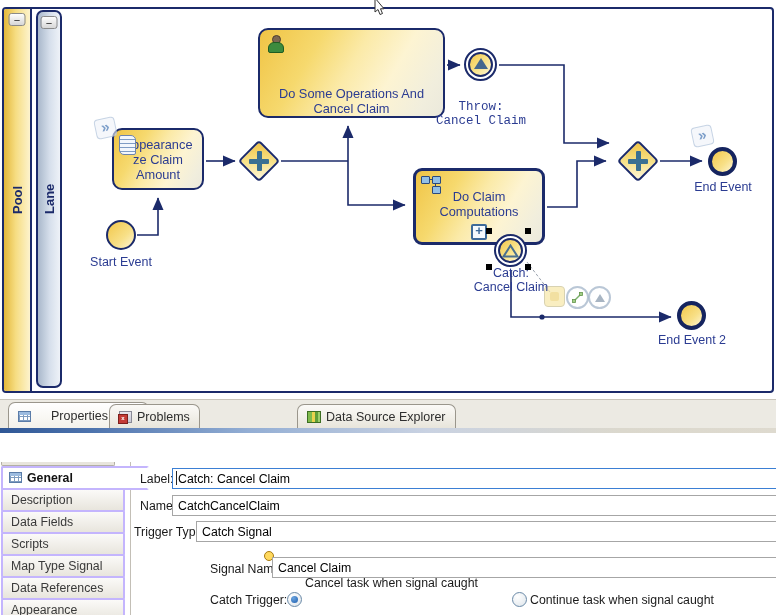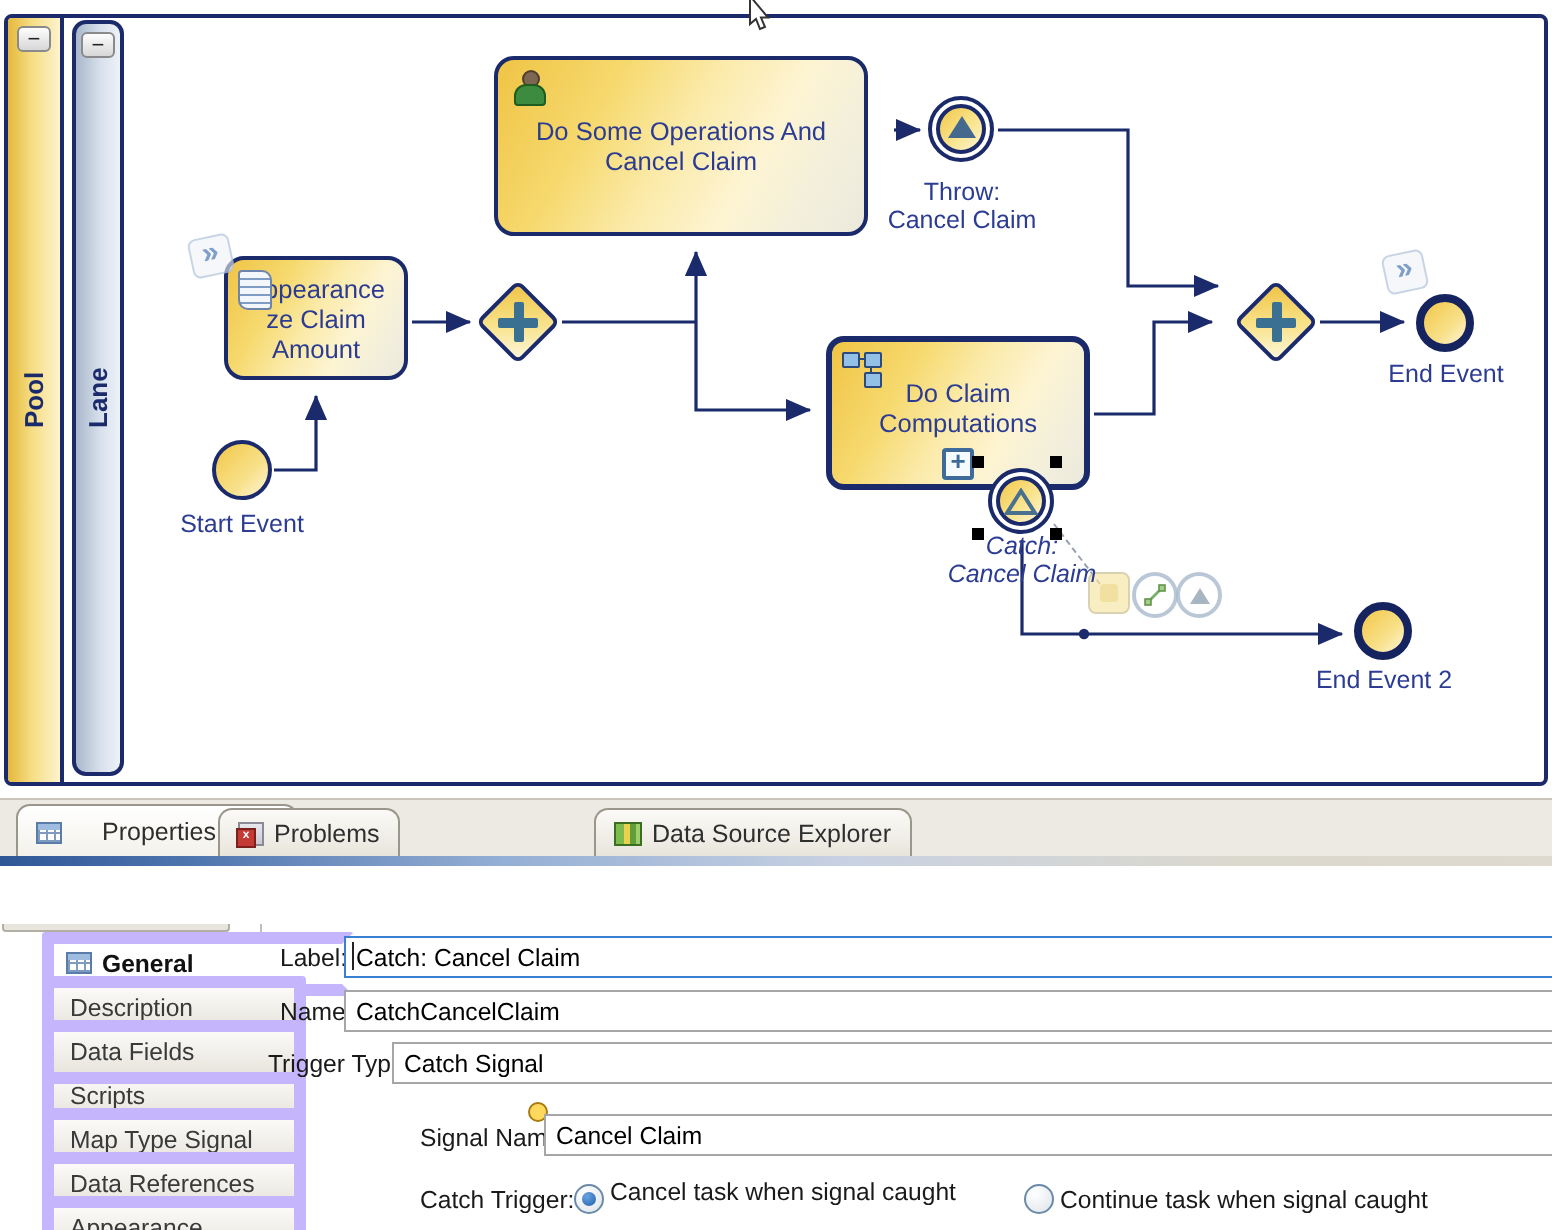--- a/index.html
+++ b/index.html
@@ -81,23 +81,23 @@
       background:linear-gradient(90deg,#7fba4c 0 4px,#e8d24e 4px 7px,#5f9e38 7px 10px,#9ccf6b 10px 14px);}
   #blueband{position:absolute;left:0;top:428px;width:776px;height:5px;
       background:linear-gradient(90deg,#2f5796 0,#4e74ae 12%,#93aed4 32%,#c9d2e2 55%,#dbd8cd 80%,#dedacf 100%);}
   #viewheader{position:absolute;left:0;top:433px;width:776px;height:28px;
       background:linear-gradient(90deg,#ffffff,#f0f4fa 45%,#e0e9f6 75%,#d8e3f3);border-bottom:1px solid #cfd4da;}
   .ev-circle-icon{position:absolute;left:6px;top:6px;width:13px;height:13px;border-radius:50%;
       border:2px solid #c19a3a;background:radial-gradient(circle at 35% 30%,#fffef6,#f3e3ad);}
   #view-title{position:absolute;left:28px;top:5px;font-size:14px;font-weight:bold;color:#1a5694;}
   #content{position:absolute;left:0;top:462px;width:776px;height:153px;background:#fff;overflow:hidden;}
   #sidebar-divider{position:absolute;left:130px;top:0;width:1px;height:100%;background:#c3bfb6;}
-  .side-row{position:absolute;left:1px;width:112px;height:20px;border:6px solid #c4b5fd;border-radius:2px;
+  .side-row{position:absolute;left:1px;width:112px;height:20px;border:2px solid #c4b5fd;border-radius:2px;
       background:linear-gradient(#fbfaf8,#e8e5dd);font-size:12.3px;color:#3a3a3a;line-height:20px;
-      padding-left:8px;box-sizing:content-box;cursor:pointer;white-space:nowrap;overflow:hidden;margin-left:20px;}
+      padding-left:8px;box-sizing:content-box;cursor:pointer;white-space:nowrap;overflow:hidden;}
   .side-row.active{background:#fff;font-weight:bold;color:#111;padding-left:24px;border-right-color:#fff;width:120px;}
   .side-partial{position:absolute;left:1px;top:0;width:112px;height:3px;border:1px solid #b3afa5;border-top:none;
       border-radius:0 0 2px 2px;background:#e8e5dd;}
   .side-icon{position:absolute;left:6px;top:4px;}
   .form-label{position:absolute;font-size:12.3px;color:#1a1a1a;white-space:nowrap;}
   .tfield{position:absolute;height:19px;background:#fff;border:1px solid #a6a6a6;font-family:"Liberation Sans",sans-serif;
       font-size:12.3px;color:#000;padding:0 0 0 5px;margin:0;width:660px;}
   .tfield.focused{border:1px solid #3b7fd4;}
   .radio{position:absolute;width:13px;height:13px;border-radius:50%;border:1px solid #6a8aa8;
       background:radial-gradient(circle at 35% 30%,#ffffff,#dde4ea);cursor:pointer;}
@@ -152,37 +152,37 @@
     <div class="task" style="left:112px;top:128px;width:88px;height:58px;">
       <span class="script-icon"></span>
       <div>
         <div>Appearance</div>
         <div>ze Claim</div>
         <div>Amount</div>
       </div>
     </div>
     <div class="quick-icon" style="left:95px;top:118px;">»</div>
 
-    <div class="task" style="left:247px;top:28px;width:183px;height:86px;">
+    <div class="task" style="left:258px;top:28px;width:183px;height:86px;align-items:flex-end;">
       <span class="person-icon">
         <span class="person-head"></span>
         <span class="person-body"></span>
       </span>
       <div>
         <div>Do Some Operations And</div>
         <div>Cancel Claim</div>
       </div>
     </div>
 
     <div class="event" style="left:464px;top:48px;width:29px;height:29px;">
       <div class="event-inner">
         <div class="tri-fill"></div>
       </div>
     </div>
-    <div class="node-label" style="left:430px;top:89px;width:102px;">
+    <div class="node-label" style="left:430px;top:100px;width:102px;font-family:Liberation Mono, monospace;">
       <div>Throw:</div>
       <div>Cancel Claim</div>
     </div>
 
     <div class="gateway" style="left:242px;top:144px;">
       <div class="gw-diamond"></div>
       <div class="gw-plus-h"></div>
       <div class="gw-plus-v"></div>
     </div>
 
@@ -201,21 +201,21 @@
       <span class="expand-box">+</span>
     </div>
 
     <div class="event" style="left:494px;top:234px;width:29px;height:29px;z-index:20;">
       <div class="event-inner">
         <svg width="17" height="14" viewBox="0 0 17 14">
           <polygon points="8.5,1.5 15.5,12.5 1.5,12.5" fill="none" stroke="#4a708f" stroke-width="2"></polygon>
         </svg>
       </div>
     </div>
-    <div class="node-label" style="left:461px;top:266px;width:100px;z-index:25;font-style:italic;">
+    <div class="node-label" style="left:461px;top:266px;width:100px;z-index:25;">
       <div>Catch:</div>
       <div>Cancel Claim</div>
     </div>
     <div class="handle" style="left:486px;top:228px;"></div>
     <div class="handle" style="left:525px;top:228px;"></div>
     <div class="handle" style="left:486px;top:264px;"></div>
     <div class="handle" style="left:525px;top:264px;"></div>
 
     <div class="pal-icon pal-sq" style="left:544px;top:286px;">
       <span class="pal-blob"></span>
@@ -305,18 +305,18 @@
 
     <div class="form-label" style="left:134px;top:63px;">Trigger Type:</div>
     <input class="tfield" style="left: 196px; top: 59px;" value="Catch Signal">
 
     <div class="form-label" style="left:210px;top:100px;">Signal Name:</div>
     <span class="bulb-icon" style="left:264px;top:89px;"></span>
     <input class="tfield" style="left: 272px; top: 95px;" value="Cancel Claim">
 
     <div class="form-label" style="left:210px;top:131px;">Catch Trigger:</div>
     <div class="radio selected" style="left:287px;top:130px;"></div>
-    <div class="form-label" style="left:305px;top:127px;">Cancel task when signal caught</div>
+    <div class="form-label" style="left:305px;top:114px;">Cancel task when signal caught</div>
     <div class="radio" style="left:512px;top:130px;"></div>
     <div class="form-label" style="left:530px;top:131px;">Continue task when signal caught</div>
   </div>
 
 </div>
 
 </body></html>

